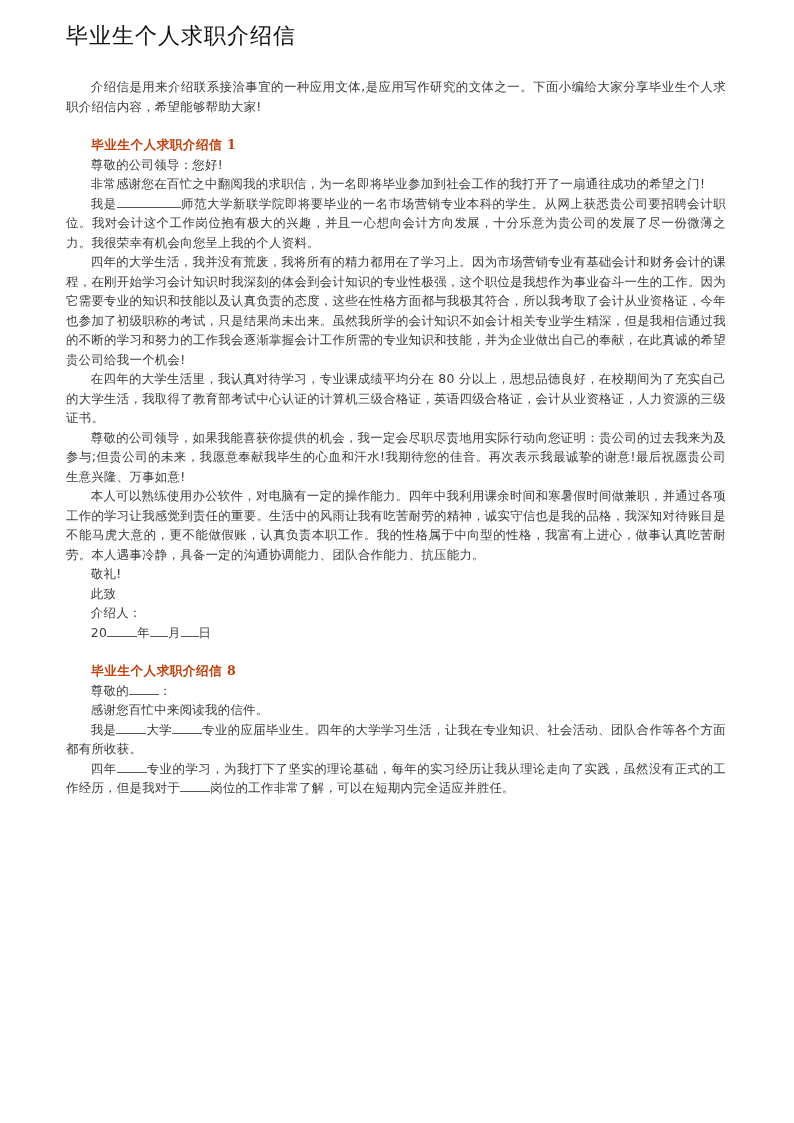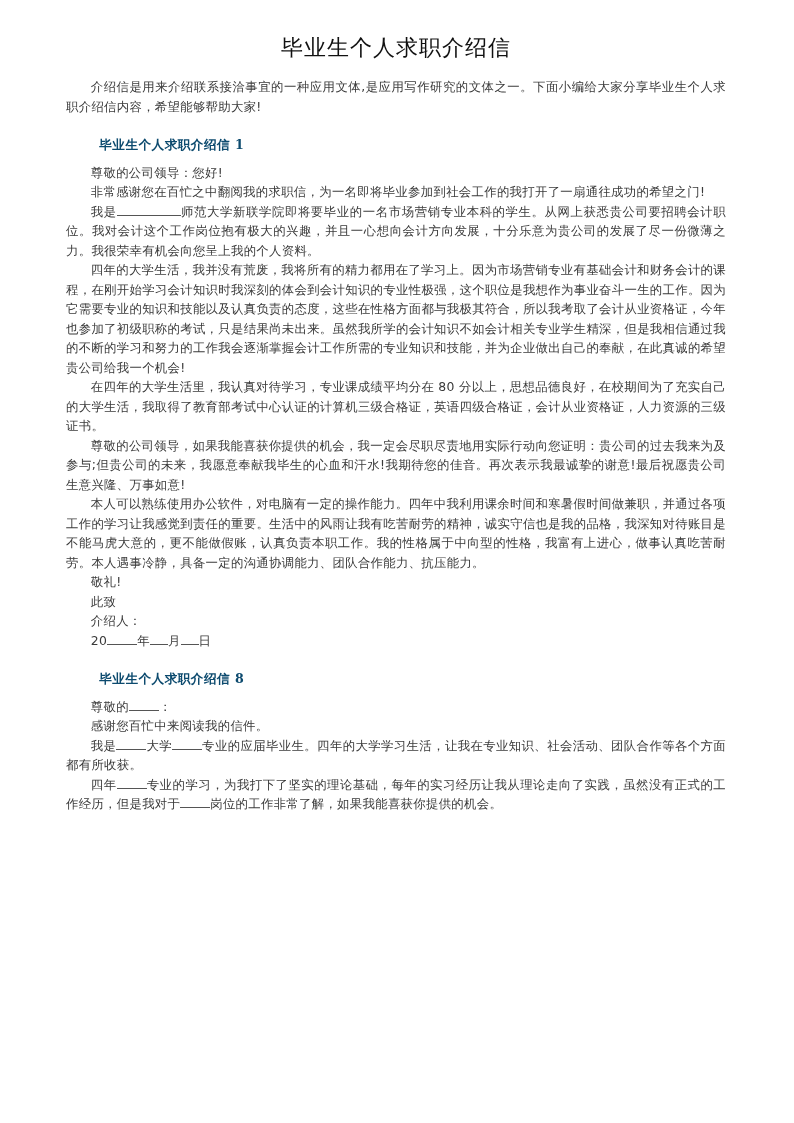--- a/index.html
+++ b/index.html
@@ -16,47 +16,46 @@
       color: #333333;
     }
     .page {
       position: absolute;
       left: 66px;
       top: 0;
       width: 660px;
     }
     .title {
       margin: 0;
-      padding-top: 32px;
+      padding-top: 20px;
       height: 32px;
       line-height: 32px;
-      text-align: center;
       font-size: 22px;
       font-weight: normal;
       color: #111111;
       letter-spacing: 1px;
     }
     .p {
       margin: 0;
       font-size: 12.4px;
       line-height: 19.5px;
       text-indent: 2em;
       text-align: justify;
       letter-spacing: 0.3px;
       color: #3a3a3a;
     }
-    .intro { margin-top: 13px; }
+    .intro { margin-top: 25px; }
     .gap { }
     .heading {
-      margin: 8px;
+      margin: 0;
       margin-top: 19px;
       font-size: 12.6px;
       line-height: 19.5px;
       font-weight: bold;
-      color: #0c4a6e;
+      color: #c2410c;
       padding-left: 2em;
       font-family: "DejaVu Serif", serif;
       letter-spacing: 0.5px;
     }
     .blank {
       display: inline-block;
       border-bottom: 1px solid #555;
       height: 12px;
       vertical-align: baseline;
     }
@@ -91,14 +90,14 @@
   <p class="p gap"><span>20</span><span class="blank" style="width:30px"></span><span>年</span><span class="blank" style="width:18px"></span><span>月</span><span class="blank" style="width:18px"></span><span>日</span></p>
 
   <h2 class="heading">毕业生个人求职介绍信 8</h2>
 
   <p class="p gap"><span>尊敬的</span><span class="blank" style="width:30px"></span><span>：</span></p>
 
   <p class="p gap">感谢您百忙中来阅读我的信件。</p>
 
   <p class="p gap"><span>我是</span><span class="blank" style="width:30px"></span><span>大学</span><span class="blank" style="width:30px"></span><span>专业的应届毕业生。四年的大学学习生活，让我在专业知识、社会活动、团队合作等各个方面都有所收获。</span></p>
 
-  <p class="p gap"><span>四年</span><span class="blank" style="width:30px"></span><span>专业的学习，为我打下了坚实的理论基础，每年的实习经历让我从理论走向了实践，虽然没有正式的工作经历，但是我对于</span><span class="blank" style="width:30px"></span><span>岗位的工作非常了解，如果我能喜获你提供的机会。</span></p>
+  <p class="p gap"><span>四年</span><span class="blank" style="width:30px"></span><span>专业的学习，为我打下了坚实的理论基础，每年的实习经历让我从理论走向了实践，虽然没有正式的工作经历，但是我对于</span><span class="blank" style="width:30px"></span><span>岗位的工作非常了解，可以在短期内完全适应并胜任。</span></p>
 </div>
 
 </body></html>

